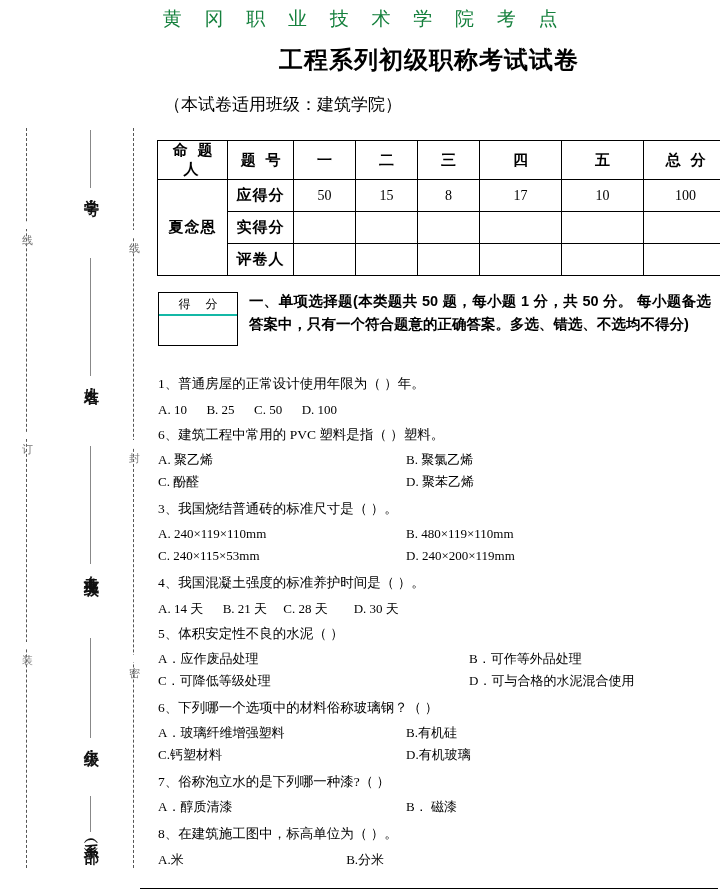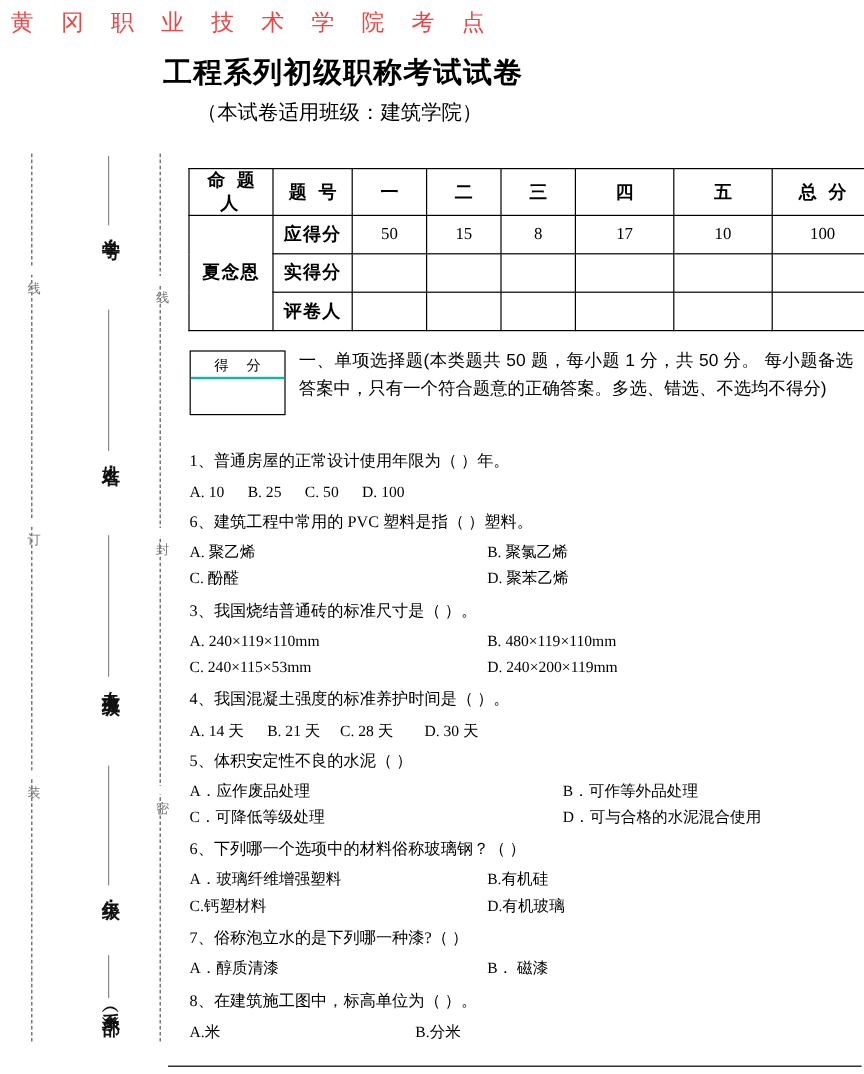--- a/index.html
+++ b/index.html
@@ -87,40 +87,41 @@
     left: 1px;
     font-family: "Liberation Serif", "DejaVu Serif", serif;
   }
 
   
   .school-line {
     position: absolute;
     top: 6px;
     left: 0;
     width: 720px;
-    text-align: left;
+    text-align: center;
     font-size: 19px;
     letter-spacing: 9px;
     text-indent: 9px;
     font-family: "Liberation Serif", "DejaVu Serif", serif;
-    color: #ef4444;
+    color: #15803d;
   }
   .paper-title {
     position: absolute;
     top: 44px;
-    left: 136px;
+    left: 159px;
     width: 540px;
+    text-align: center;
     font-size: 24px;
     font-weight: bold;
     letter-spacing: 1px;
     font-family: "Liberation Serif", "DejaVu Serif", serif;
   }
   .paper-subtitle {
     position: absolute;
-    top: 82px;
+    top: 93px;
     left: 164px;
     font-size: 17px;
     letter-spacing: 0px;
     font-family: "Liberation Serif", "DejaVu Serif", serif;
     text-align: right;
   }
 
   
   .score-table {
     position: absolute;
@@ -184,21 +185,21 @@
     font-family: "Liberation Serif", "DejaVu Serif", serif;
   }
   .defen-box .bot { height: 29px; }
 
   .section-heading {
     position: absolute;
     top: 290px;
     left: 249px;
     width: 462px;
     font-size: 14.5px;
-    font-weight: normal;
+    font-weight: bold;
     line-height: 23px;
     font-family: "Liberation Sans", "DejaVu Sans", sans-serif;
     letter-spacing: 0px;
     text-align: justify;
   }
 
   
   .questions {
     position: absolute;
     top: 374px;

